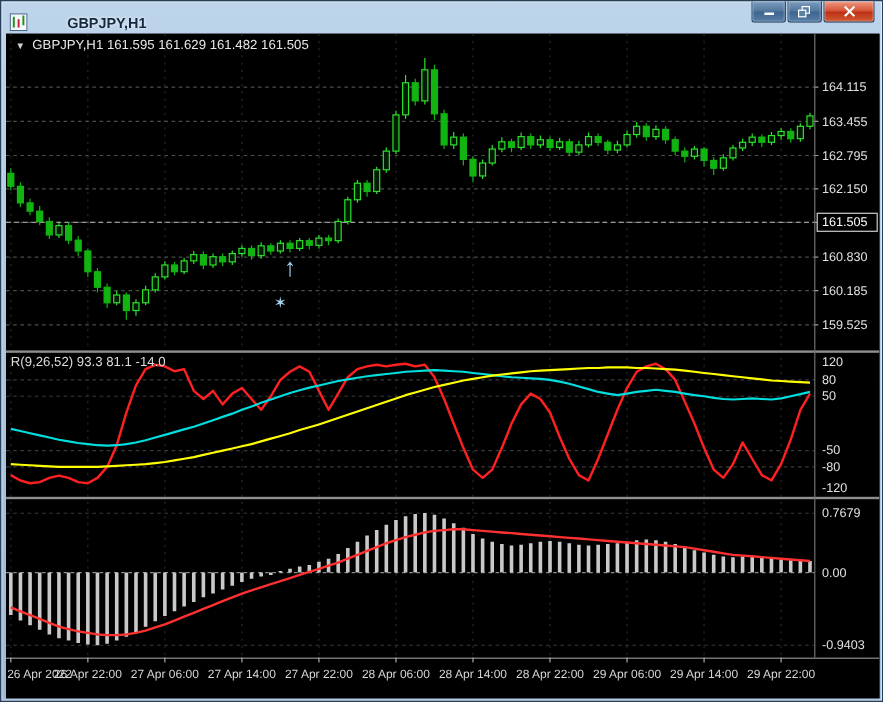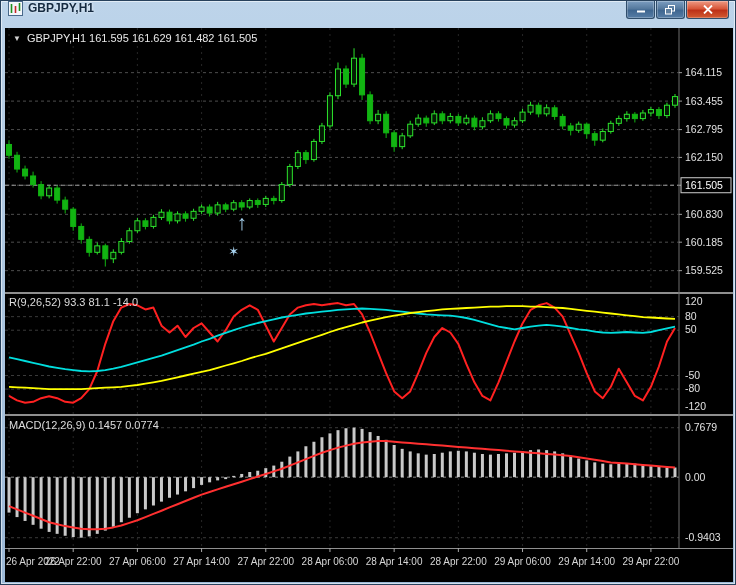--- a/index.html
+++ b/index.html
@@ -1,19 +1,19 @@
 <!DOCTYPE html>
 <html><head>
 <meta charset="utf-8">
 <style>
   html,body{margin:0;padding:0;background:#202020;font-family:"Liberation Sans",sans-serif;}
   .window{position:relative;width:736px;height:585px;box-sizing:border-box;
     background:linear-gradient(#bdd4ea,#9cb9d7);border:1px solid #27415c;
     box-shadow:inset 0 0 0 1px rgba(255,255,255,.55);overflow:hidden;}
-  .titlebar{position:relative;height:25px;display:flex;align-items:flex-start;padding-left:7px;}
+  .titlebar{position:relative;height:25px;display:flex;align-items:flex-end;padding-left:7px;gap:28px;}
   .title-text{font-size:12px;font-weight:700;color:#152a40;margin-left:5px;
     text-shadow:0 0 3px rgba(255,255,255,.9);white-space:nowrap;}
   .win-buttons{position:absolute;top:0;right:6px;display:flex;gap:1px;}
   .win-btn{width:29px;height:18px;box-sizing:border-box;border:1px solid #2f4d6b;border-top:none;
     border-radius:0 0 3px 3px;display:flex;align-items:center;justify-content:center;
     background:linear-gradient(#7c9dc0,#55799e 45%,#3f6690 55%,#567da6);
     box-shadow:inset 0 0 0 1px rgba(255,255,255,.25);}
   .win-btn.close{width:43px;background:linear-gradient(#ee9a84,#d8573a 45%,#bd3118 55%,#d25a32);}
   .client{position:absolute;left:4px;top:27px;width:728px;height:554px;background:#000;overflow:hidden;}
   .client svg{position:absolute;left:0;top:0;}
@@ -415,15 +415,14 @@
           <line x1="645.9166666666667" y1="520" x2="645.9166666666667" y2="524" stroke="#aaaaaa"></line>
           <text x="645.9166666666667" y="537" fill="#d6d6d6" font-size="10" font-family="Liberation Sans, sans-serif" text-anchor="middle">29 Apr 22:00</text>
         </g>
       </svg>
 
     <div class="overlay quote">
       <span class="dd">▼</span>
       <span>GBPJPY,H1 161.595 161.629 161.482 161.505</span>
     </div>
     <div class="overlay panel-label" style="top:268px">R(9,26,52) 93.3 81.1 -14.0</div>
-    <div class="overlay panel-label" style="top:391px">MACD(12,26,9) 0.1457 0.0774</div>
   </div>
 </div>
 
 </body></html>

